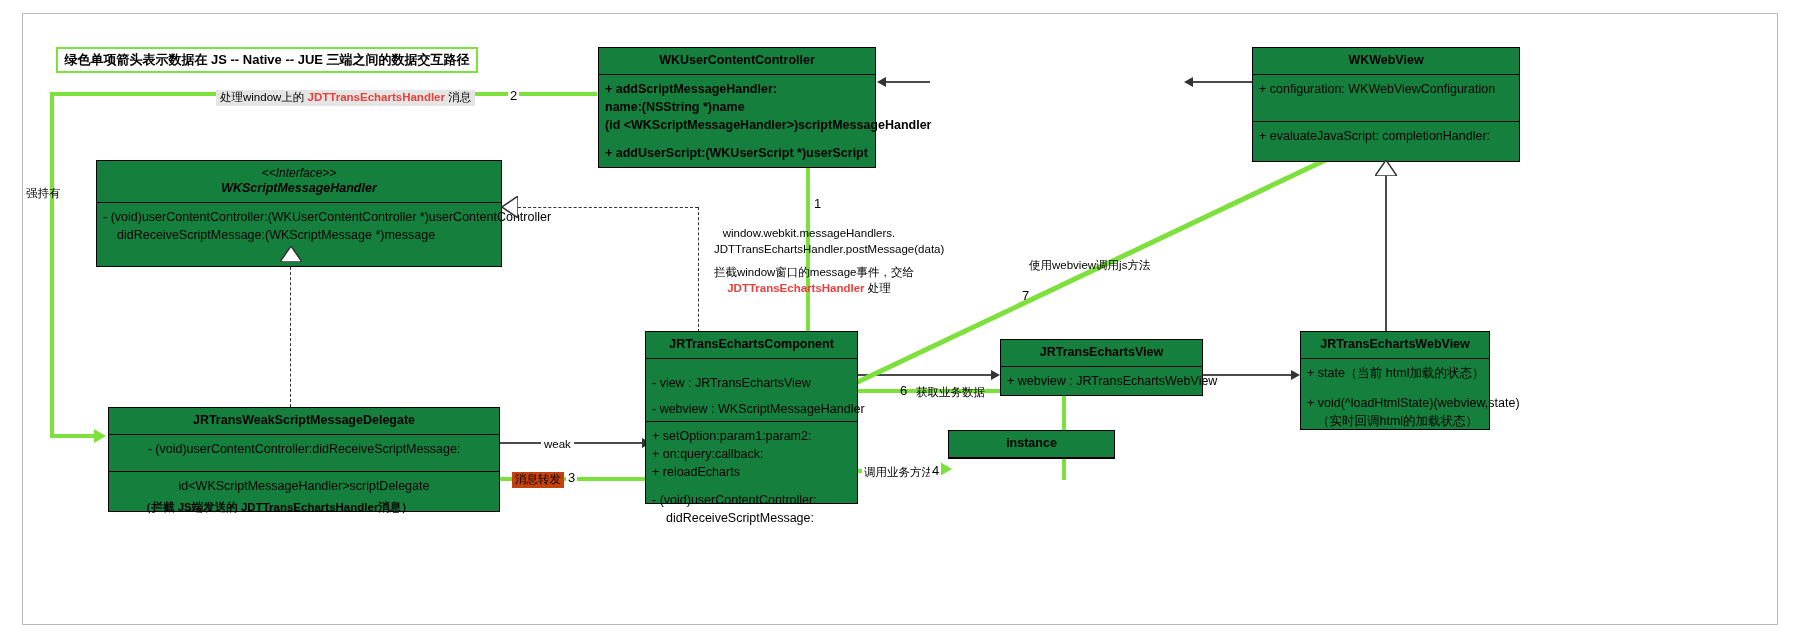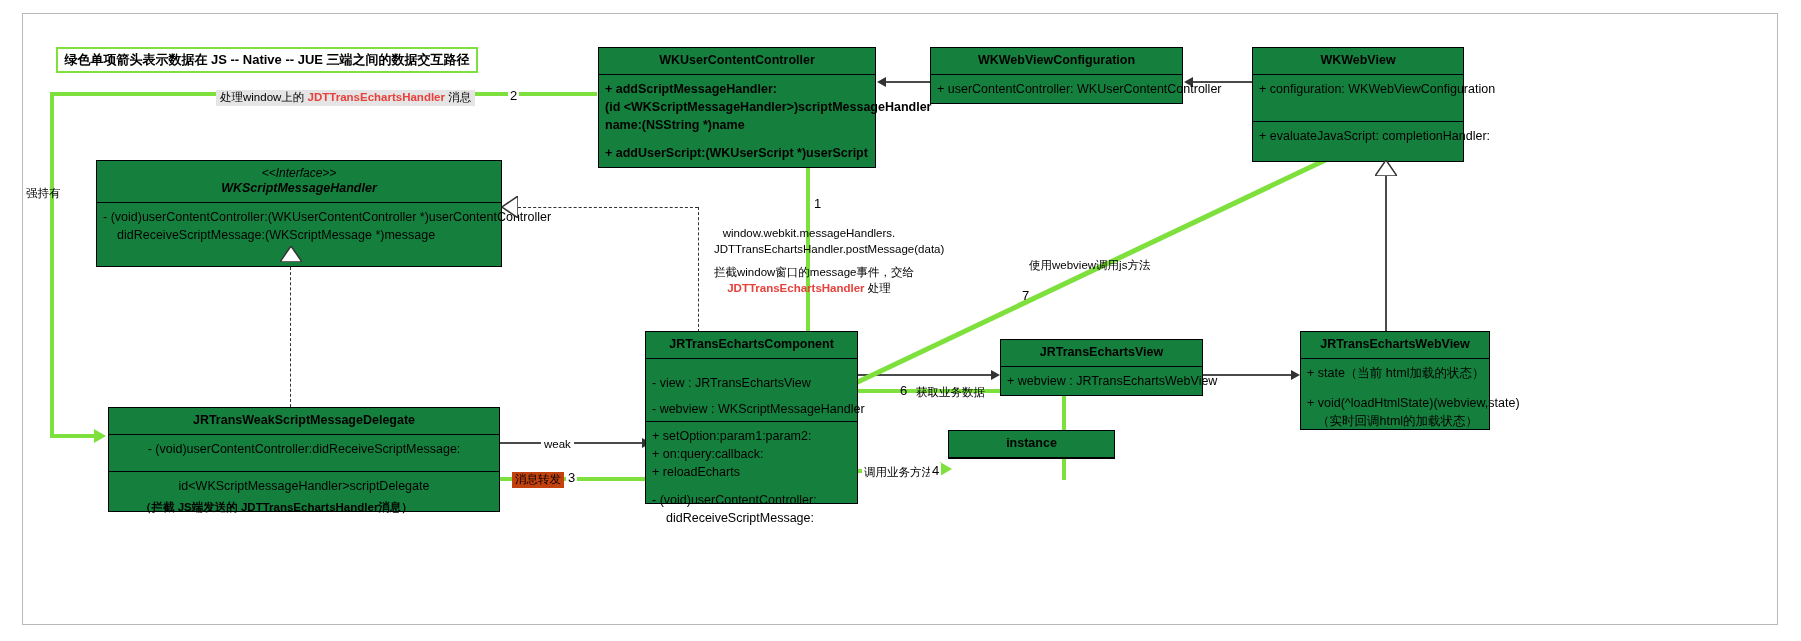--- a/index.html
+++ b/index.html
@@ -189,36 +189,32 @@
   <div class="lbl" style="left:26px; top:186px;">强持有</div>
 
   <div class="g-line g-h" style="left:62px; top:92px; width:535px;"></div>
   <div class="lbl" style="left:216px; top:90px; background:#e5e5e5; padding:0 4px;"><span>处理window上的 </span><span class="red">JDTTransEchartsHandler</span><span> 消息</span></div>
   <div class="num" style="left:508px; top:88px;">2</div>
 
   <div class="uml-box" style="left:598px; top:47px; width:278px;">
     <div class="uml-title">WKUserContentController</div>
     <div class="uml-sec bold">
       <div>+ addScriptMessageHandler:</div>
+      <div>name:(NSString *)name</div>
       <div>(id &lt;WKScriptMessageHandler&gt;)scriptMessageHandler</div>
-      <div>name:(NSString *)name</div>
       <div style="height:10px;"></div>
       <div>+ addUserScript:(WKUserScript *)userScript</div>
     </div>
   </div>
 
-  <div class="uml-box" style="left:930px; top:47px; width:253px;">
-    <div class="uml-title">WKWebViewConfiguration</div>
-    <div class="uml-sec">+ userContentController: WKUserContentController</div>
-  </div>
 
   <div class="b-line b-h" style="left:886px; top:81px; width:44px;"></div>
   <div class="b-arrow left" style="left:877px; top:77px;"></div>
 
-  <div class="uml-box" style="left:1252px; top:47px; width:212px;">
+  <div class="uml-box" style="left:1252px; top:47px; width:268px;">
     <div class="uml-title">WKWebView</div>
     <div class="uml-sec" style="height:46px;">+ configuration: WKWebViewConfiguration</div>
     <div class="uml-sec" style="height:40px;">+ evaluateJavaScript: completionHandler:</div>
   </div>
 
   <div class="b-line b-h" style="left:1193px; top:81px; width:59px;"></div>
   <div class="b-arrow left" style="left:1184px; top:77px;"></div>
 
   <div class="tri-up-wrap" style="left:1375px; top:160px;">
     <svg class="tri-svg" width="22" height="16" viewBox="0 0 22 16">

